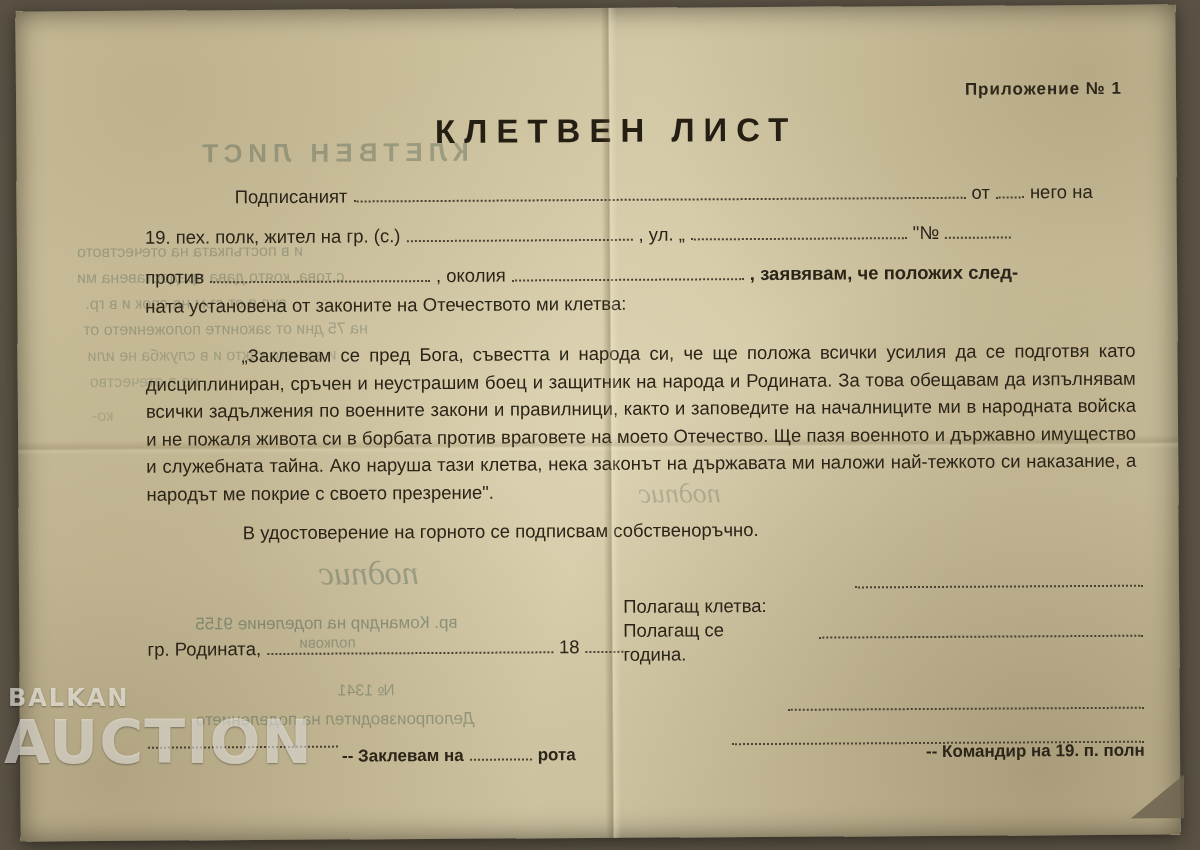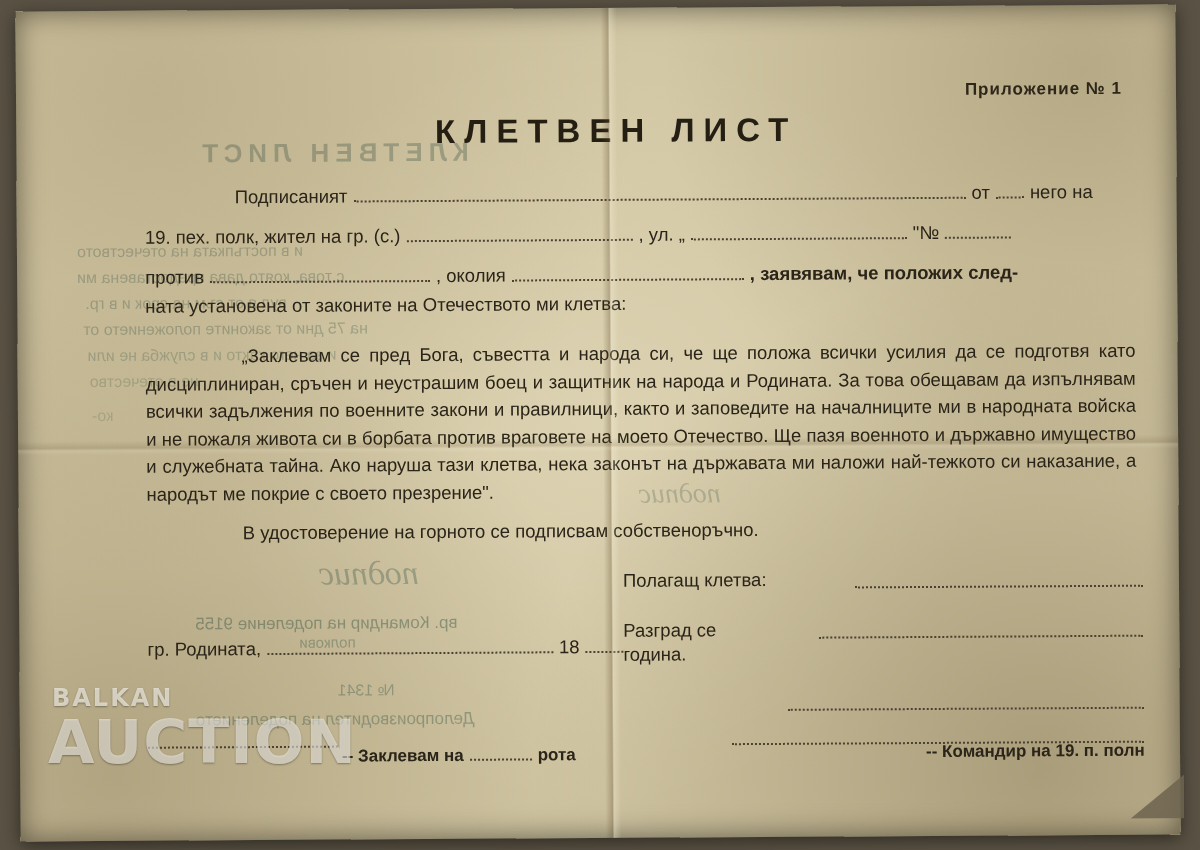--- a/index.html
+++ b/index.html
@@ -140,21 +140,21 @@
     font-size: 18.5px;
     text-indent: 96px;
     color: #2b2418;
   }
 
   .sig-label {
     position: absolute;
     font-size: 18.5px;
     color: #2b2418;
   }
-  .sig-oathtaker { left: 604px; top: 562px; }
+  .sig-oathtaker { left: 604px; top: 588px; }
   .sig-sworn     { left: 604px; top: 612px; }
 
   .sig-line {
     position: absolute;
     border-bottom: 2px dotted #4a4131;
     height: 0;
   }
   .sig-line-1 { left: 836px; top: 580px; width: 288px; }
   .sig-line-2 { left: 800px; top: 630px; width: 324px; }
   .sig-line-3 { left: 768px; top: 702px; width: 356px; }
@@ -229,21 +229,20 @@
 
   
   .watermark {
     position: absolute;
     left: 0;
     top: 686px;
     width: 330px;
     height: 150px;
     pointer-events: none;
     opacity: .75;
-    padding-left: 44px;
   }
   .wm-line {
     font-family: "DejaVu Sans", sans-serif;
     font-weight: bold;
     color: rgba(252,250,245,.80);
     text-shadow: 0 1px 2px rgba(0,0,0,.45);
     line-height: 1;
   }
   .wm-balkan { font-size: 24px; letter-spacing: 2px; margin-left: 8px; }
   .wm-auction {
@@ -312,21 +311,21 @@
 
       <div class="line-row row4">ната установена от законите на Отечеството ми клетва:</div>
 
       <div class="oath">„Заклевам се пред Бога, съвестта и народа си, че ще положа всички усилия да се подготвя като дисциплиниран, сръчен и неустрашим боец и защитник на народа и Родината. За това обещавам да изпълнявам всички задължения по военните закони и правилници, както и заповедите на началниците ми в народната войска и не пожаля живота си в борбата против враговете на моето Отечество. Ще пазя военното и държавно имущество и служебната тайна. Ако наруша тази клетва, нека законът на държавата ми наложи най-тежкото си наказание, а народът ме покрие с своето презрение".</div>
 
       <div class="attest">В удостоверение на горното се подписвам собственоръчно.</div>
 
       <div class="sig-label sig-oathtaker">Полагащ клетва:</div>
       <div class="sig-line sig-line-1"></div>
 
-      <div class="sig-label sig-sworn">Разград се</div>
+      <div class="sig-label sig-sworn">Полагащ се</div>
       <div class="sig-line sig-line-2"></div>
 
       <div class="city-row">
         <span>гр. Родината,</span>
         <span class="dots" style="width:286px"></span>
         <span>18</span>
         <span class="dots" style="width:38px"></span>
       </div>
       <div class="year-label">година.</div>
 

